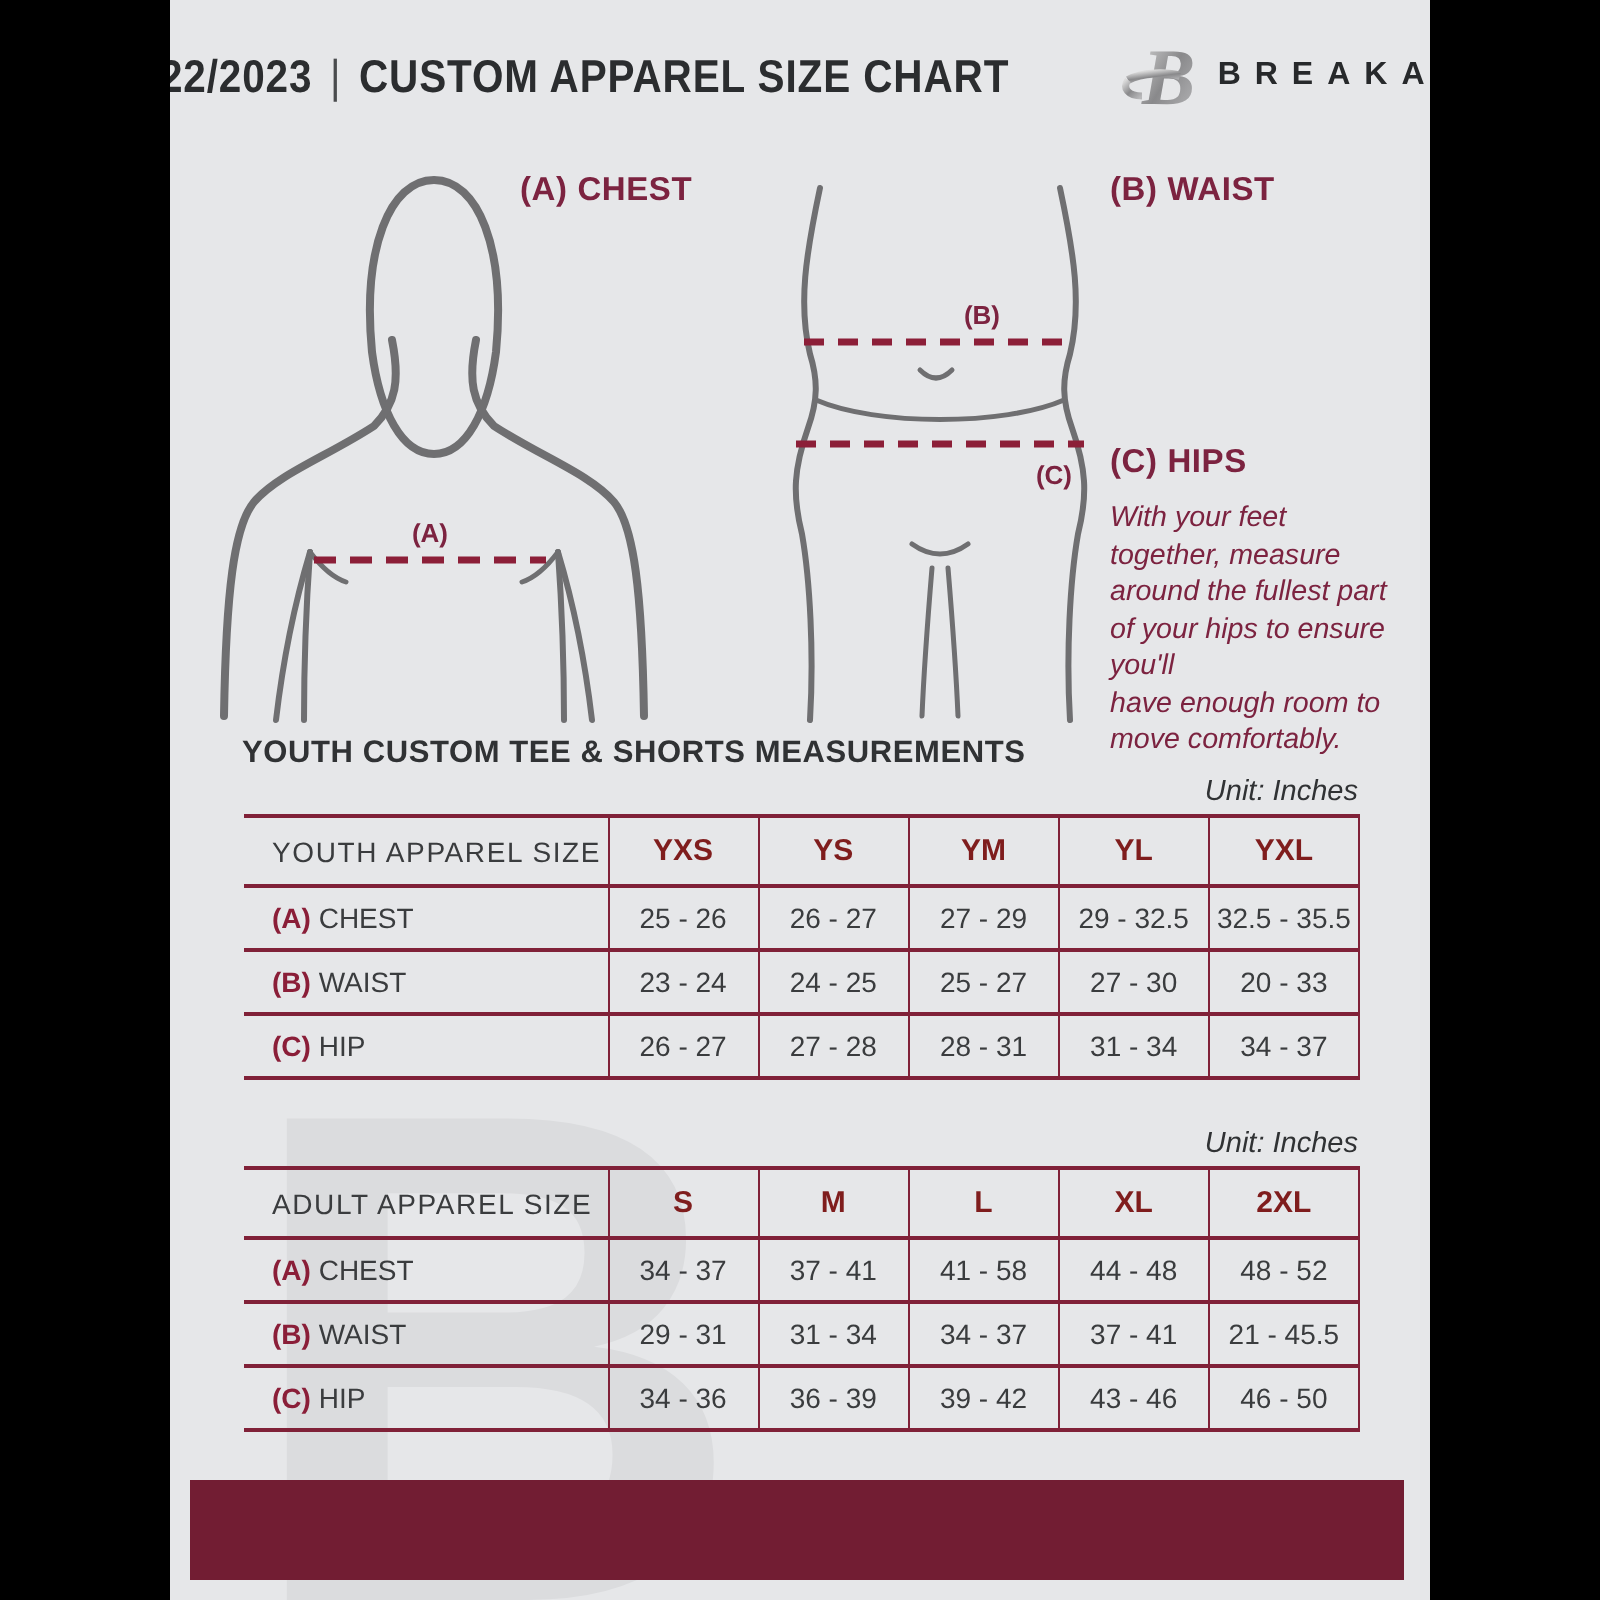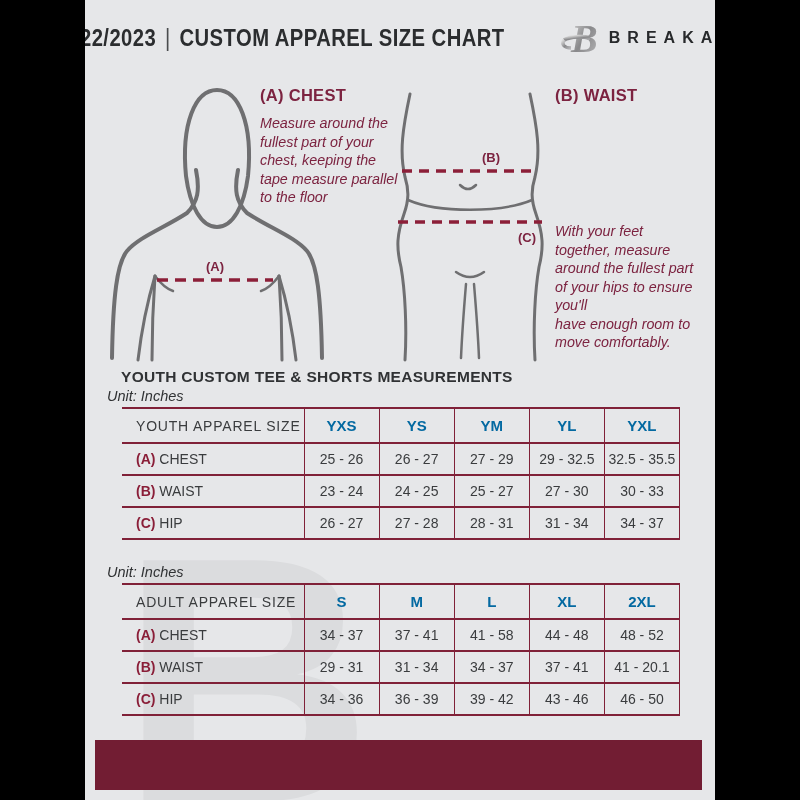--- a/index.html
+++ b/index.html
@@ -22,31 +22,31 @@
 
   
   .m-block{position:absolute;z-index:2;}
   .m-label{font-size:16.5px;font-weight:700;color:#7c2340;letter-spacing:.3px;margin-bottom:9px;}
   .m-text{font-size:14.3px;font-style:italic;color:#7c2340;line-height:1.3;white-space:pre-line;}
   .fig{position:absolute;z-index:1;}
 
   
   .sec-title{position:absolute;left:36px;width:558px;text-align:left;font-size:15.5px;
              font-weight:700;color:#303234;letter-spacing:.3px;z-index:2;}
-  .sec-sub{position:absolute;left:22px;width:558px;text-align:left;font-size:14.5px;
+  .sec-sub{position:absolute;left:36px;width:558px;text-align:right;font-size:14.5px;
            font-style:italic;color:#303234;z-index:2;}
   table.size{position:absolute;left:37px;width:558px;border-collapse:collapse;table-layout:fixed;
              z-index:2;font-size:14px;color:#3a3c3e;}
   table.size th,table.size td{border-top:2px solid #802138;border-bottom:2px solid #802138;
              border-left:1.5px solid #802138;text-align:center;padding:0 2px;height:30px;}
   table.size th{height:33px;}
   table.size th:first-child,table.size td:first-child{border-left:none;text-align:left;padding-left:14px;}
   table.size th:last-child,table.size td:last-child{border-right:1.5px solid #802138;}
   th.lbl-hdr{font-weight:400;font-size:14px;letter-spacing:.8px;color:#3a3c3e;margin-top:48px;}
-  th.col-hdr{font-weight:700;font-size:15px;color:#0369a1;}
+  th.col-hdr{font-weight:700;font-size:15px;color:#7f1d1d;}
   td .prefix{color:#8a1e38;font-weight:700;}
 
   
   .footer{position:absolute;left:10px;top:740px;width:607px;height:50px;background:#721d33;z-index:2;}
 </style>
 </head>
 <body>
 
 <div class="doc">
 
@@ -100,30 +100,26 @@
       <path d="M 84,192 C 86,216 88,242 89,266" stroke-width="2.5"></path>
     </g>
     <line x1="12" y1="79" x2="148" y2="79" stroke="#8c1f38" stroke-width="3.5" stroke-dasharray="10 7"></line>
     <text x="101" y="70" text-anchor="middle" font-size="13" font-weight="bold" fill="#7c2340">(B)</text>
     <line x1="8" y1="130" x2="152" y2="130" stroke="#8c1f38" stroke-width="3.5" stroke-dasharray="10 7"></line>
     <text x="137" y="150" text-anchor="middle" font-size="13" font-weight="bold" fill="#7c2340">(C)</text>
   </svg>
 
   <div class="m-block" style="left:175px;top:86px;width:180px;">
     <div class="m-label">(A) CHEST</div>
-    <div class="m-text">Measure around the
-fullest part of your
-chest, keeping the
-tape measure parallel
-to the floor</div>
   </div>
   <div class="m-block" style="left:470px;top:86px;width:158px;">
     <div class="m-label">(B) WAIST</div>
   </div>
   <div class="m-block" style="left:470px;top:222px;width:168px;">
+    <div class="m-label">(C) HIPS</div>
     <div class="m-text">With your feet
 together, measure
 around the fullest part
 of your hips to ensure
 you'll
 have enough room to
 move comfortably.</div>
   </div>
 
   <div class="sec-title" style="top:368px;">YOUTH CUSTOM TEE &amp; SHORTS MEASUREMENTS</div>
@@ -150,21 +146,21 @@
           <td>27 - 29</td>
           <td>29 - 32.5</td>
           <td>32.5 - 35.5</td>
         </tr>
         <tr>
           <td><span class="prefix">(B)</span> WAIST</td>
           <td>23 - 24</td>
           <td>24 - 25</td>
           <td>25 - 27</td>
           <td>27 - 30</td>
-          <td>30 - 33</td>
+          <td>20 - 33</td>
         </tr>
         <tr>
           <td><span class="prefix">(C)</span> HIP</td>
           <td>26 - 27</td>
           <td>27 - 28</td>
           <td>28 - 31</td>
           <td>31 - 34</td>
           <td>34 - 37</td>
         </tr>
       </tbody>
@@ -193,21 +189,21 @@
           <td>41 - 58</td>
           <td>44 - 48</td>
           <td>48 - 52</td>
         </tr>
         <tr>
           <td><span class="prefix">(B)</span> WAIST</td>
           <td>29 - 31</td>
           <td>31 - 34</td>
           <td>34 - 37</td>
           <td>37 - 41</td>
-          <td>41 - 20.1</td>
+          <td>21 - 45.5</td>
         </tr>
         <tr>
           <td><span class="prefix">(C)</span> HIP</td>
           <td>34 - 36</td>
           <td>36 - 39</td>
           <td>39 - 42</td>
           <td>43 - 46</td>
           <td>46 - 50</td>
         </tr>
       </tbody>

